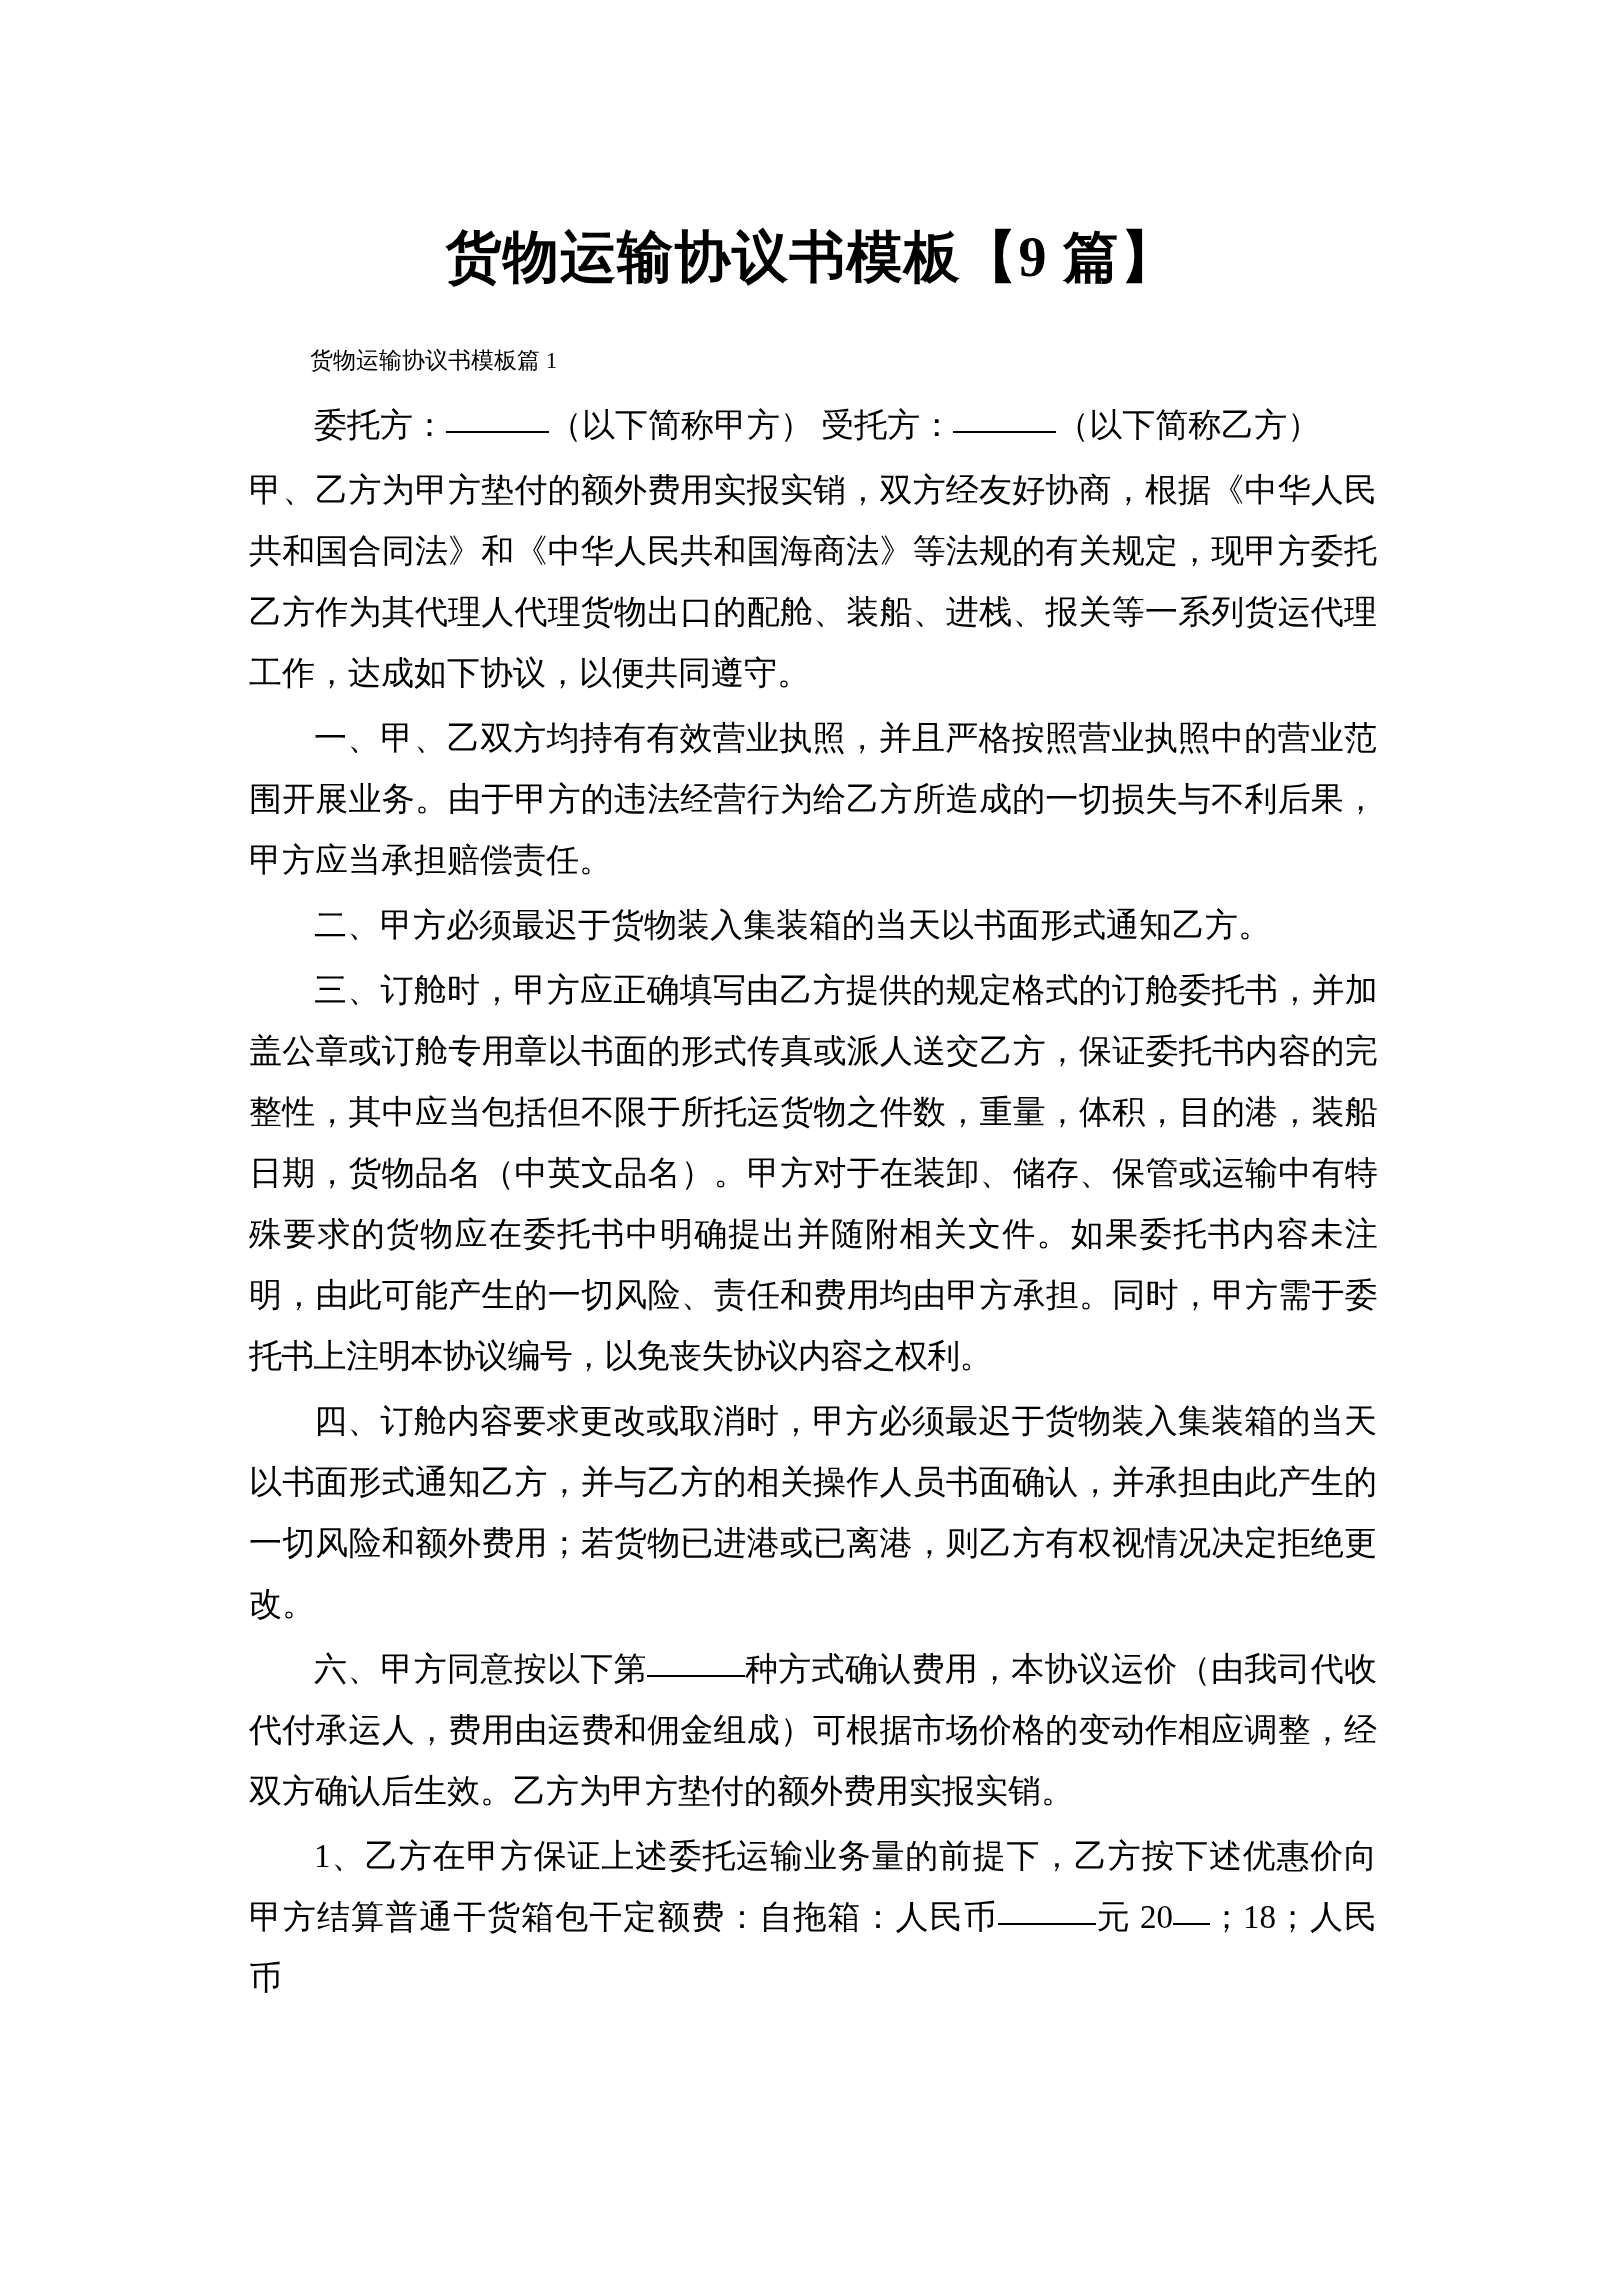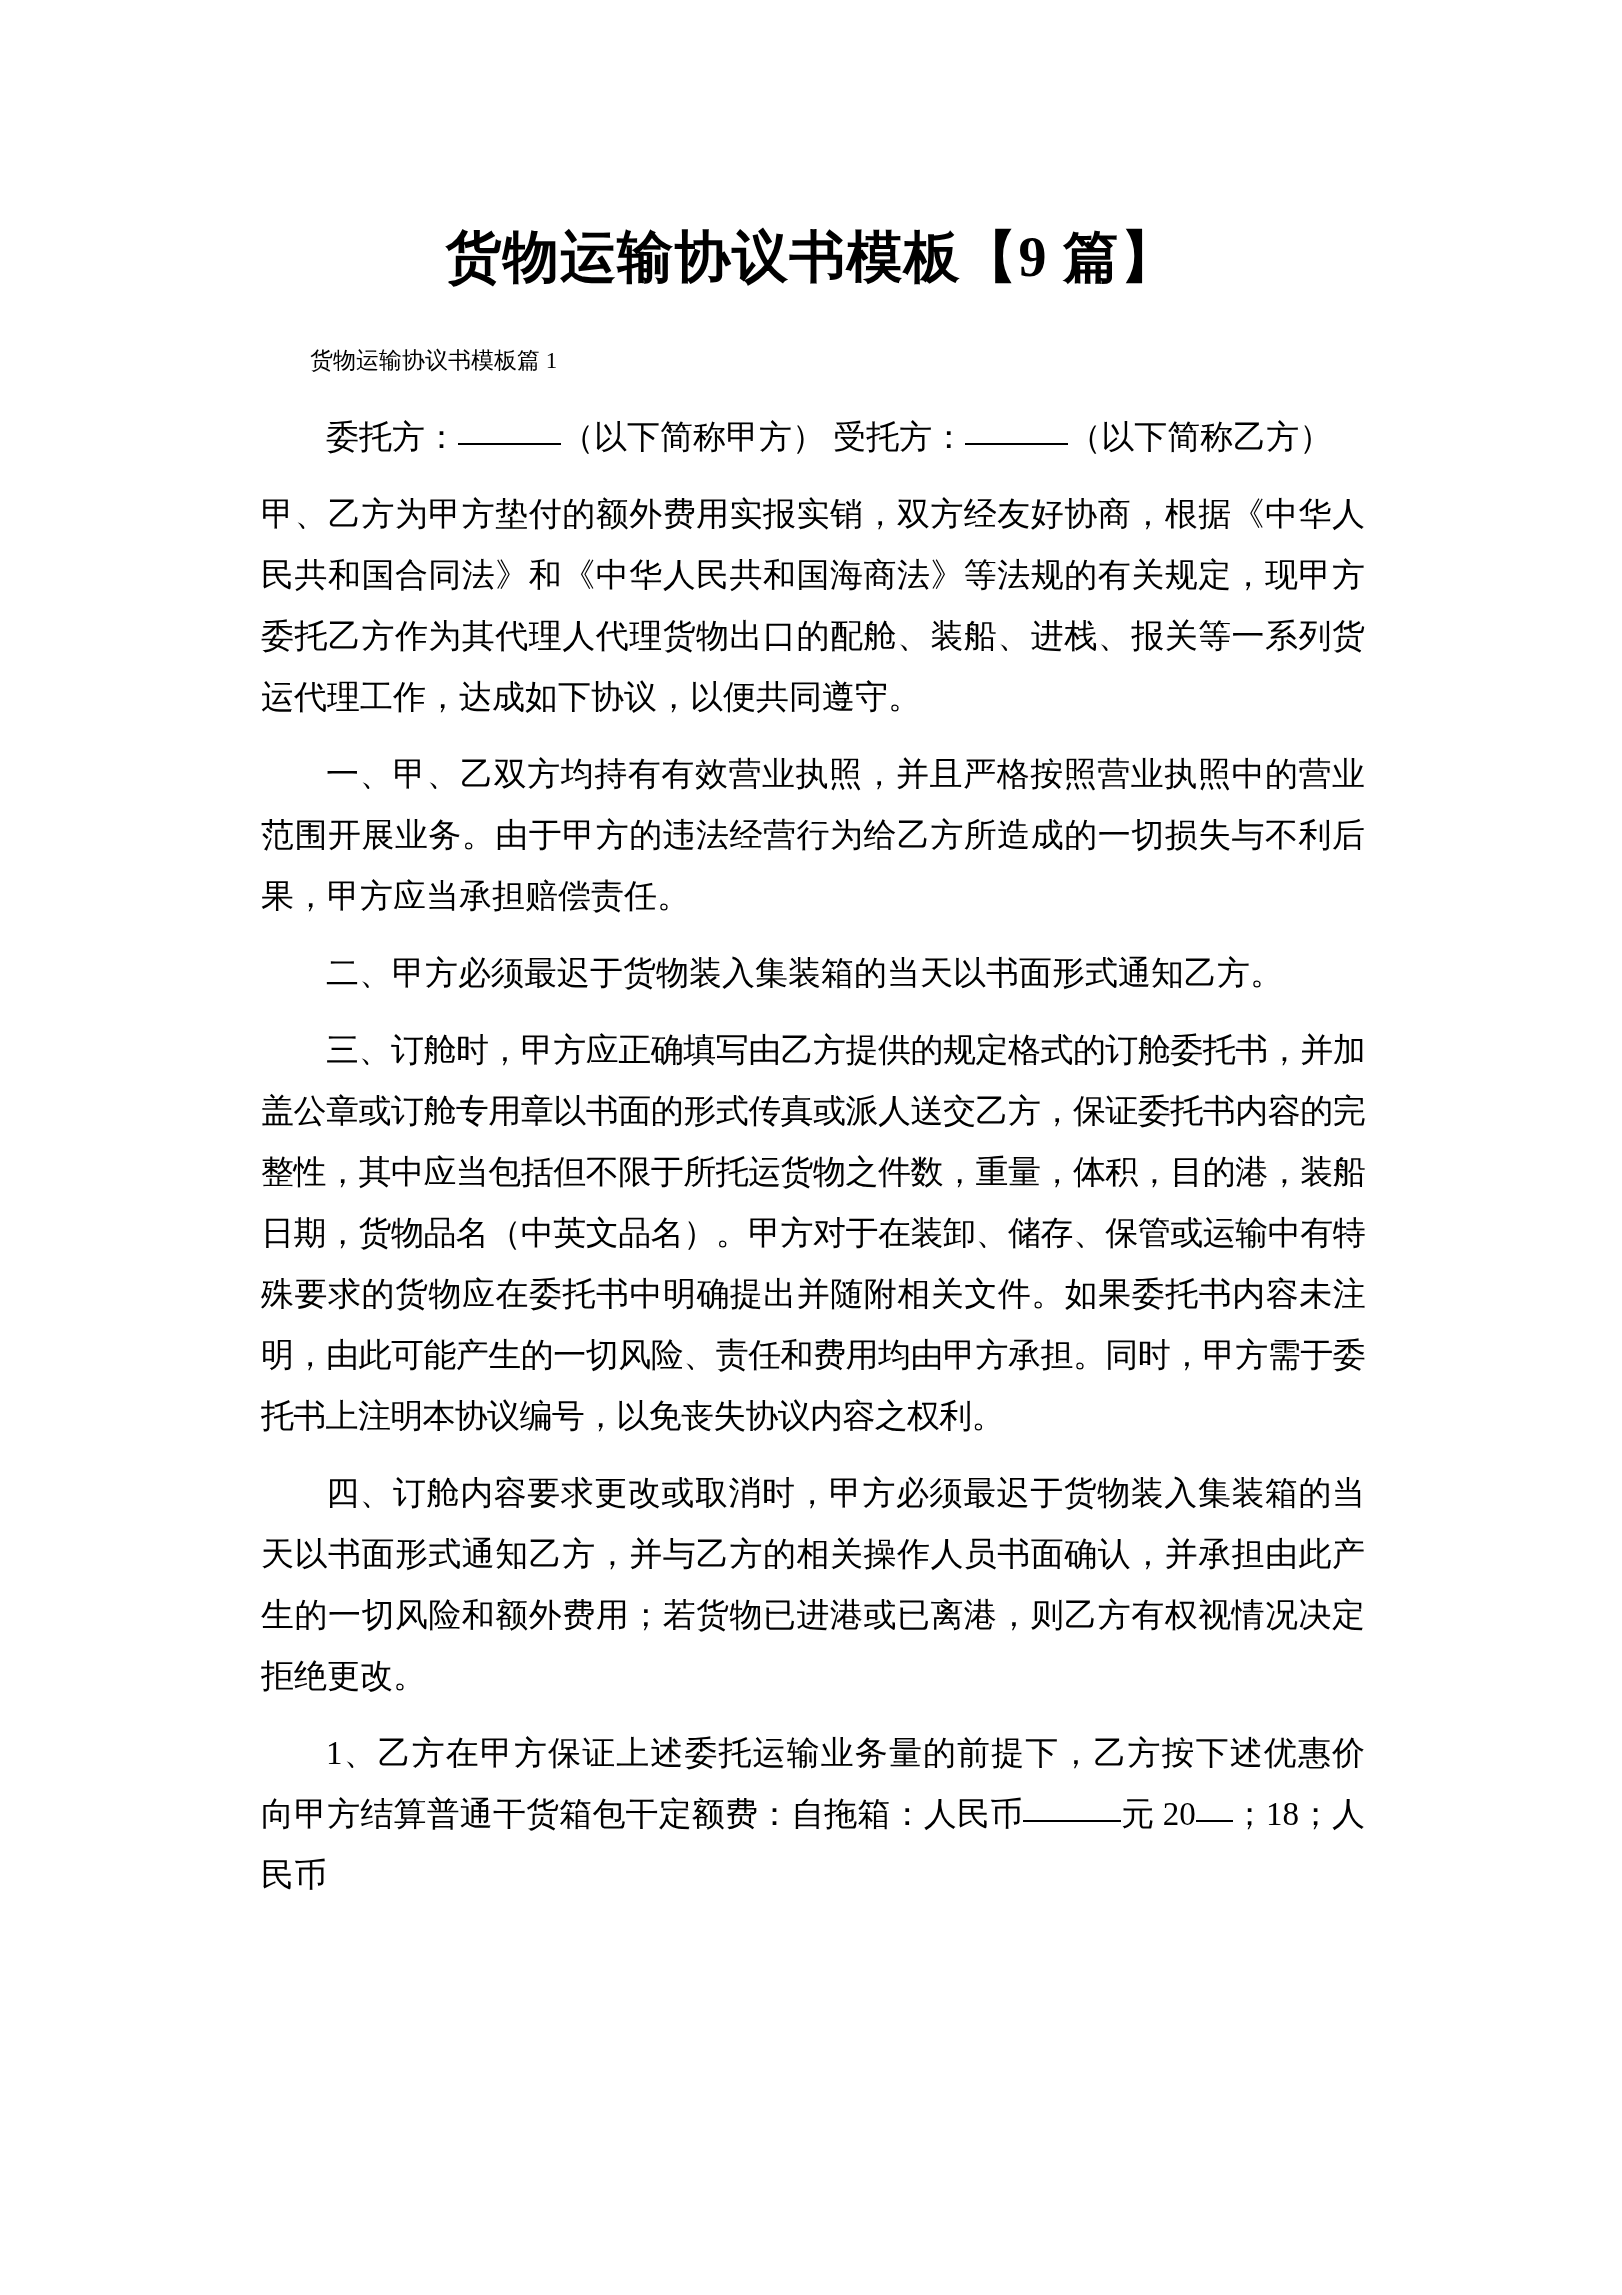--- a/index.html
+++ b/index.html
@@ -38,21 +38,21 @@
     left: 245px;
     top: 330px;
     width: 1136px;
   }
 
   .para {
     font-size: 33px;
     line-height: 61px;
     text-align: justify;
     text-justify: inter-character;
-    margin: 16px;
+    margin: 4px;
     padding: 0;
     letter-spacing: 0px;
     word-break: break-all;
   }
 
   .para.indent {
     text-indent: 65px;
   }
 
   
@@ -107,20 +107,23 @@
 
     <p class="para indent tight">
       <span>三、</span><span>订舱时，甲方应正确填写由乙方提供的规定格式的订舱委托书，并加盖公章或订舱专用章以书面的形式传真或派人送交乙方，保证委托书内容的完整性，其中应当包括但不限于所托运货物之件数，重量，体积，目的港，装船日期，货物品名（中英文品名）。甲方对于在装卸、储存、保管或运输中有特殊要求的货物应在委托书中明确提出并随附相关文件。如果委托书内容未注明，由此可能产生的一切风险、责任和费用均由甲方承担。同时，甲方需于委托书上注明本协议编号，以免丧失协议内容之权利。</span>
     </p>
 
     <p class="para indent">
       <span>四、</span><span>订舱内容要求更改或取消时，甲方必须最迟于货物装入集装箱的当天以书面形式通知乙方，并与乙方的相关操作人员书面确认，并承担由此产生的一切风险和额外费用；若货物已进港或已离港，则乙方有权视情况决定拒绝更改。</span>
     </p>
 
 
+    <p class="para indent">
+      <span>六、</span><span>甲方同意按以下第</span><span class="blank w-md"></span><span>种方式确认费用，本协议运价（由我司代收代付承运人，费用由运费和佣金组成）可根据市场价格的变动作相应调整，经双方确认后生效。乙方为甲方垫付的额外费用实报实销。</span>
+    </p>
 
     <p class="para indent">
       <span>1、</span><span>乙方在甲方保证上述委托运输业务量的前提下，乙方按下述优惠价向甲方结算普通干货箱包干定额费：自拖箱：人民币</span><span class="blank w-md"></span><span>元 20</span><span class="blank w-xs"></span><span>；18；人民币</span>
     </p>
 
   </div>
 </div>
 
 
 </body></html>

